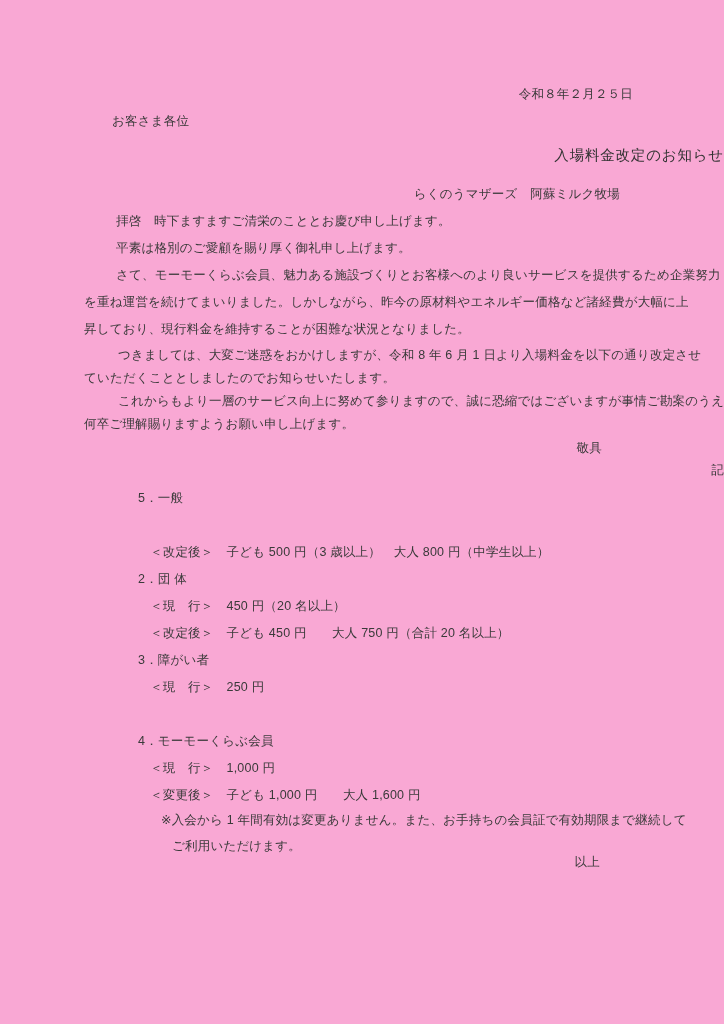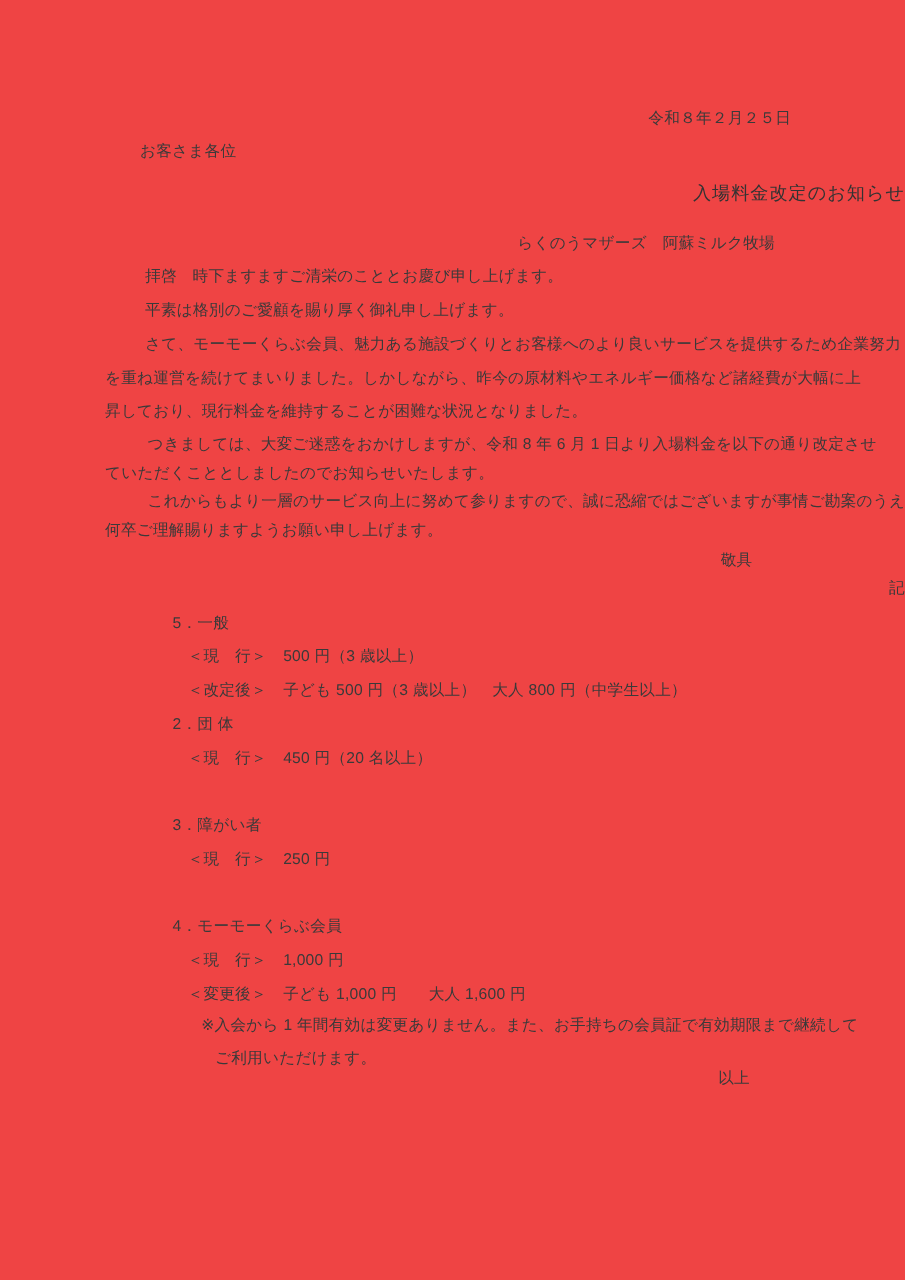--- a/index.html
+++ b/index.html
@@ -4,21 +4,21 @@
 <style>
   html, body {
     margin: 0;
     padding: 0;
     background: #ffffff;
   }
   .page {
     position: relative;
     width: 724px;
     height: 1024px;
-    background: #ef4444;
+    background: #f9a8d4;
     overflow: hidden;
     font-family: "Liberation Sans", "DejaVu Sans", sans-serif;
     color: #3a3a3a;
   }
   .line {
     position: absolute;
     font-size: 12.5px;
     line-height: 17px;
     height: 17px;
     white-space: nowrap;
@@ -62,30 +62,30 @@
   <div class="line" style="top:347px; left:118px">つきましては、大変ご迷惑をおかけしますが、令和 8 年 6 月 1 日より入場料金を以下の通り改定させ</div>
   <div class="line" style="top:370px; left:84px">ていただくこととしましたのでお知らせいたします。</div>
   <div class="line" style="top:393px; left:118px">これからもより一層のサービス向上に努めて参りますので、誠に恐縮ではございますが事情ご勘案のうえ</div>
   <div class="line" style="top:416px; left:84px">何卒ご理解賜りますようお願い申し上げます。</div>
 
   <div class="line right" style="top:440px; right:122px">敬具</div>
 
   <div class="line center" style="top:462px">記</div>
 
   <div class="line" style="top:490px; left:138px">5．一般</div>
-  <div class="line" style="top:517px; left:150px">
-    <span>＜現　行＞</span><span class="val">500 円（3 歳以上）</span>
-  </div>
   <div class="line" style="top:544px; left:150px">
     <span>＜改定後＞</span><span class="val">子ども 500 円（3 歳以上）　大人 800 円（中学生以上）</span>
   </div>
 
   <div class="line" style="top:571px; left:138px">2．団 体</div>
   <div class="line" style="top:598px; left:150px">
     <span>＜現　行＞</span><span class="val">450 円（20 名以上）</span>
+  </div>
+  <div class="line" style="top:625px; left:150px">
+    <span>＜改定後＞</span><span class="val">子ども 450 円　　大人 750 円（合計 20 名以上）</span>
   </div>
 
   <div class="line" style="top:652px; left:138px">3．障がい者</div>
   <div class="line" style="top:679px; left:150px">
     <span>＜現　行＞</span><span class="val">250 円</span>
   </div>
 
   <div class="line" style="top:733px; left:138px">4．モーモーくらぶ会員</div>
   <div class="line" style="top:760px; left:150px">
     <span>＜現　行＞</span><span class="val">1,000 円</span>

